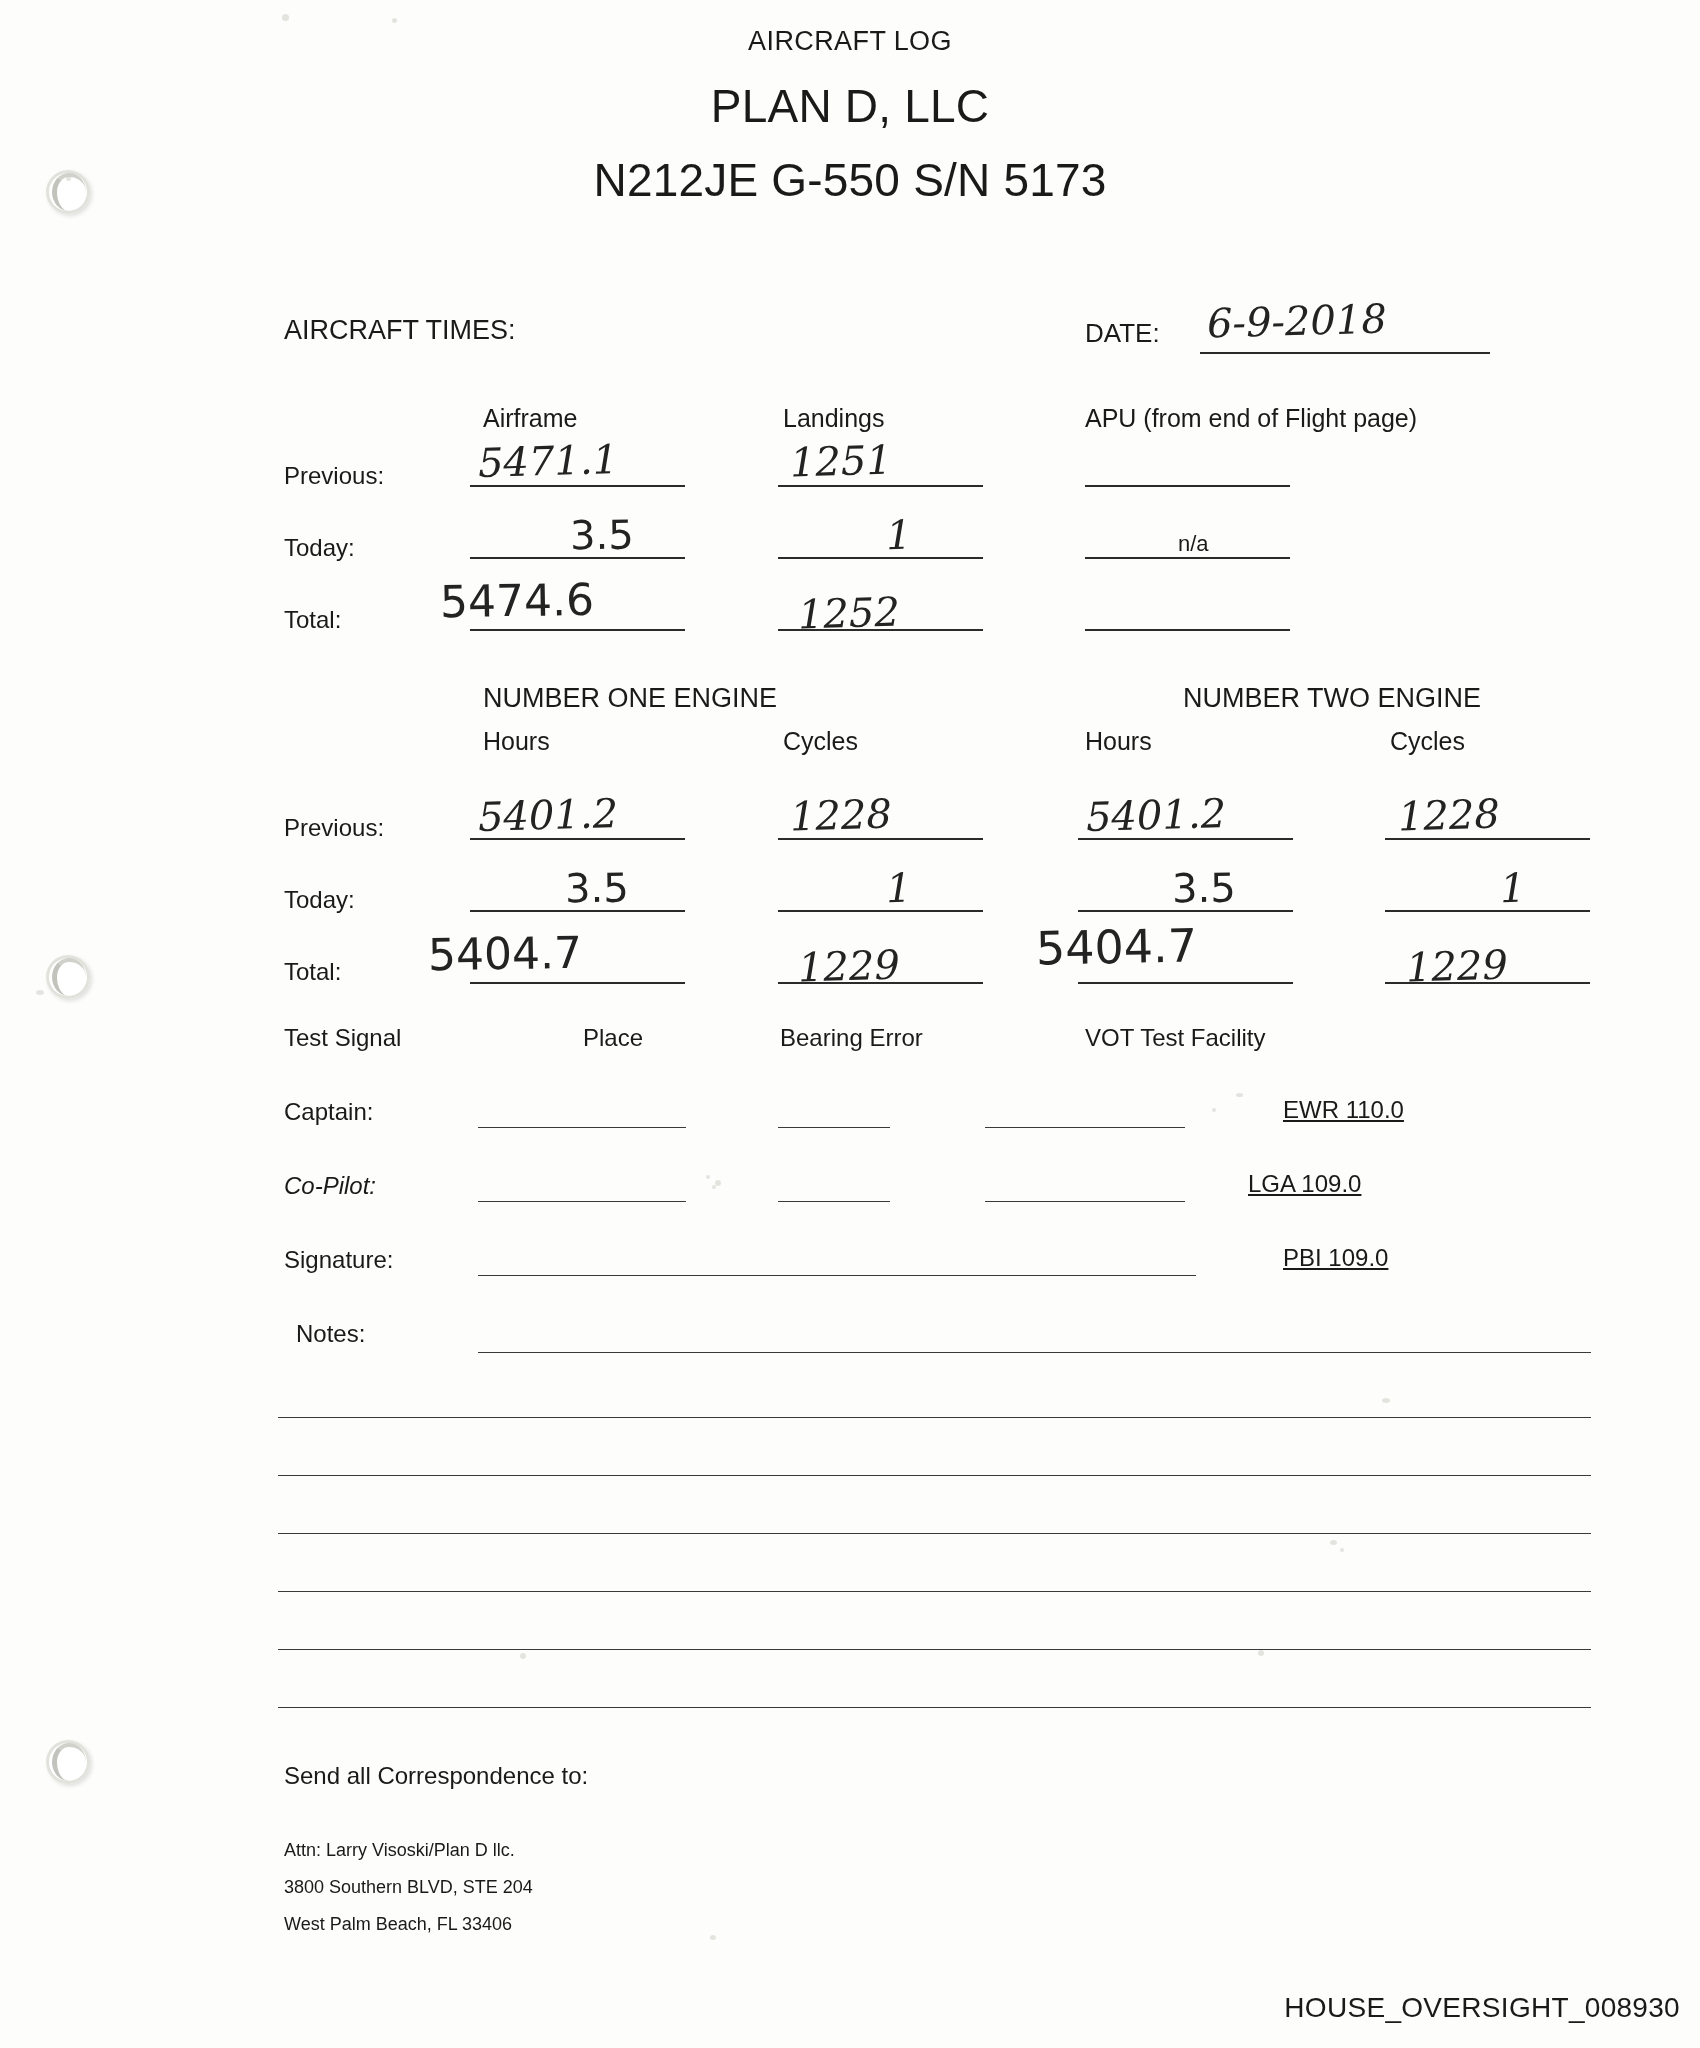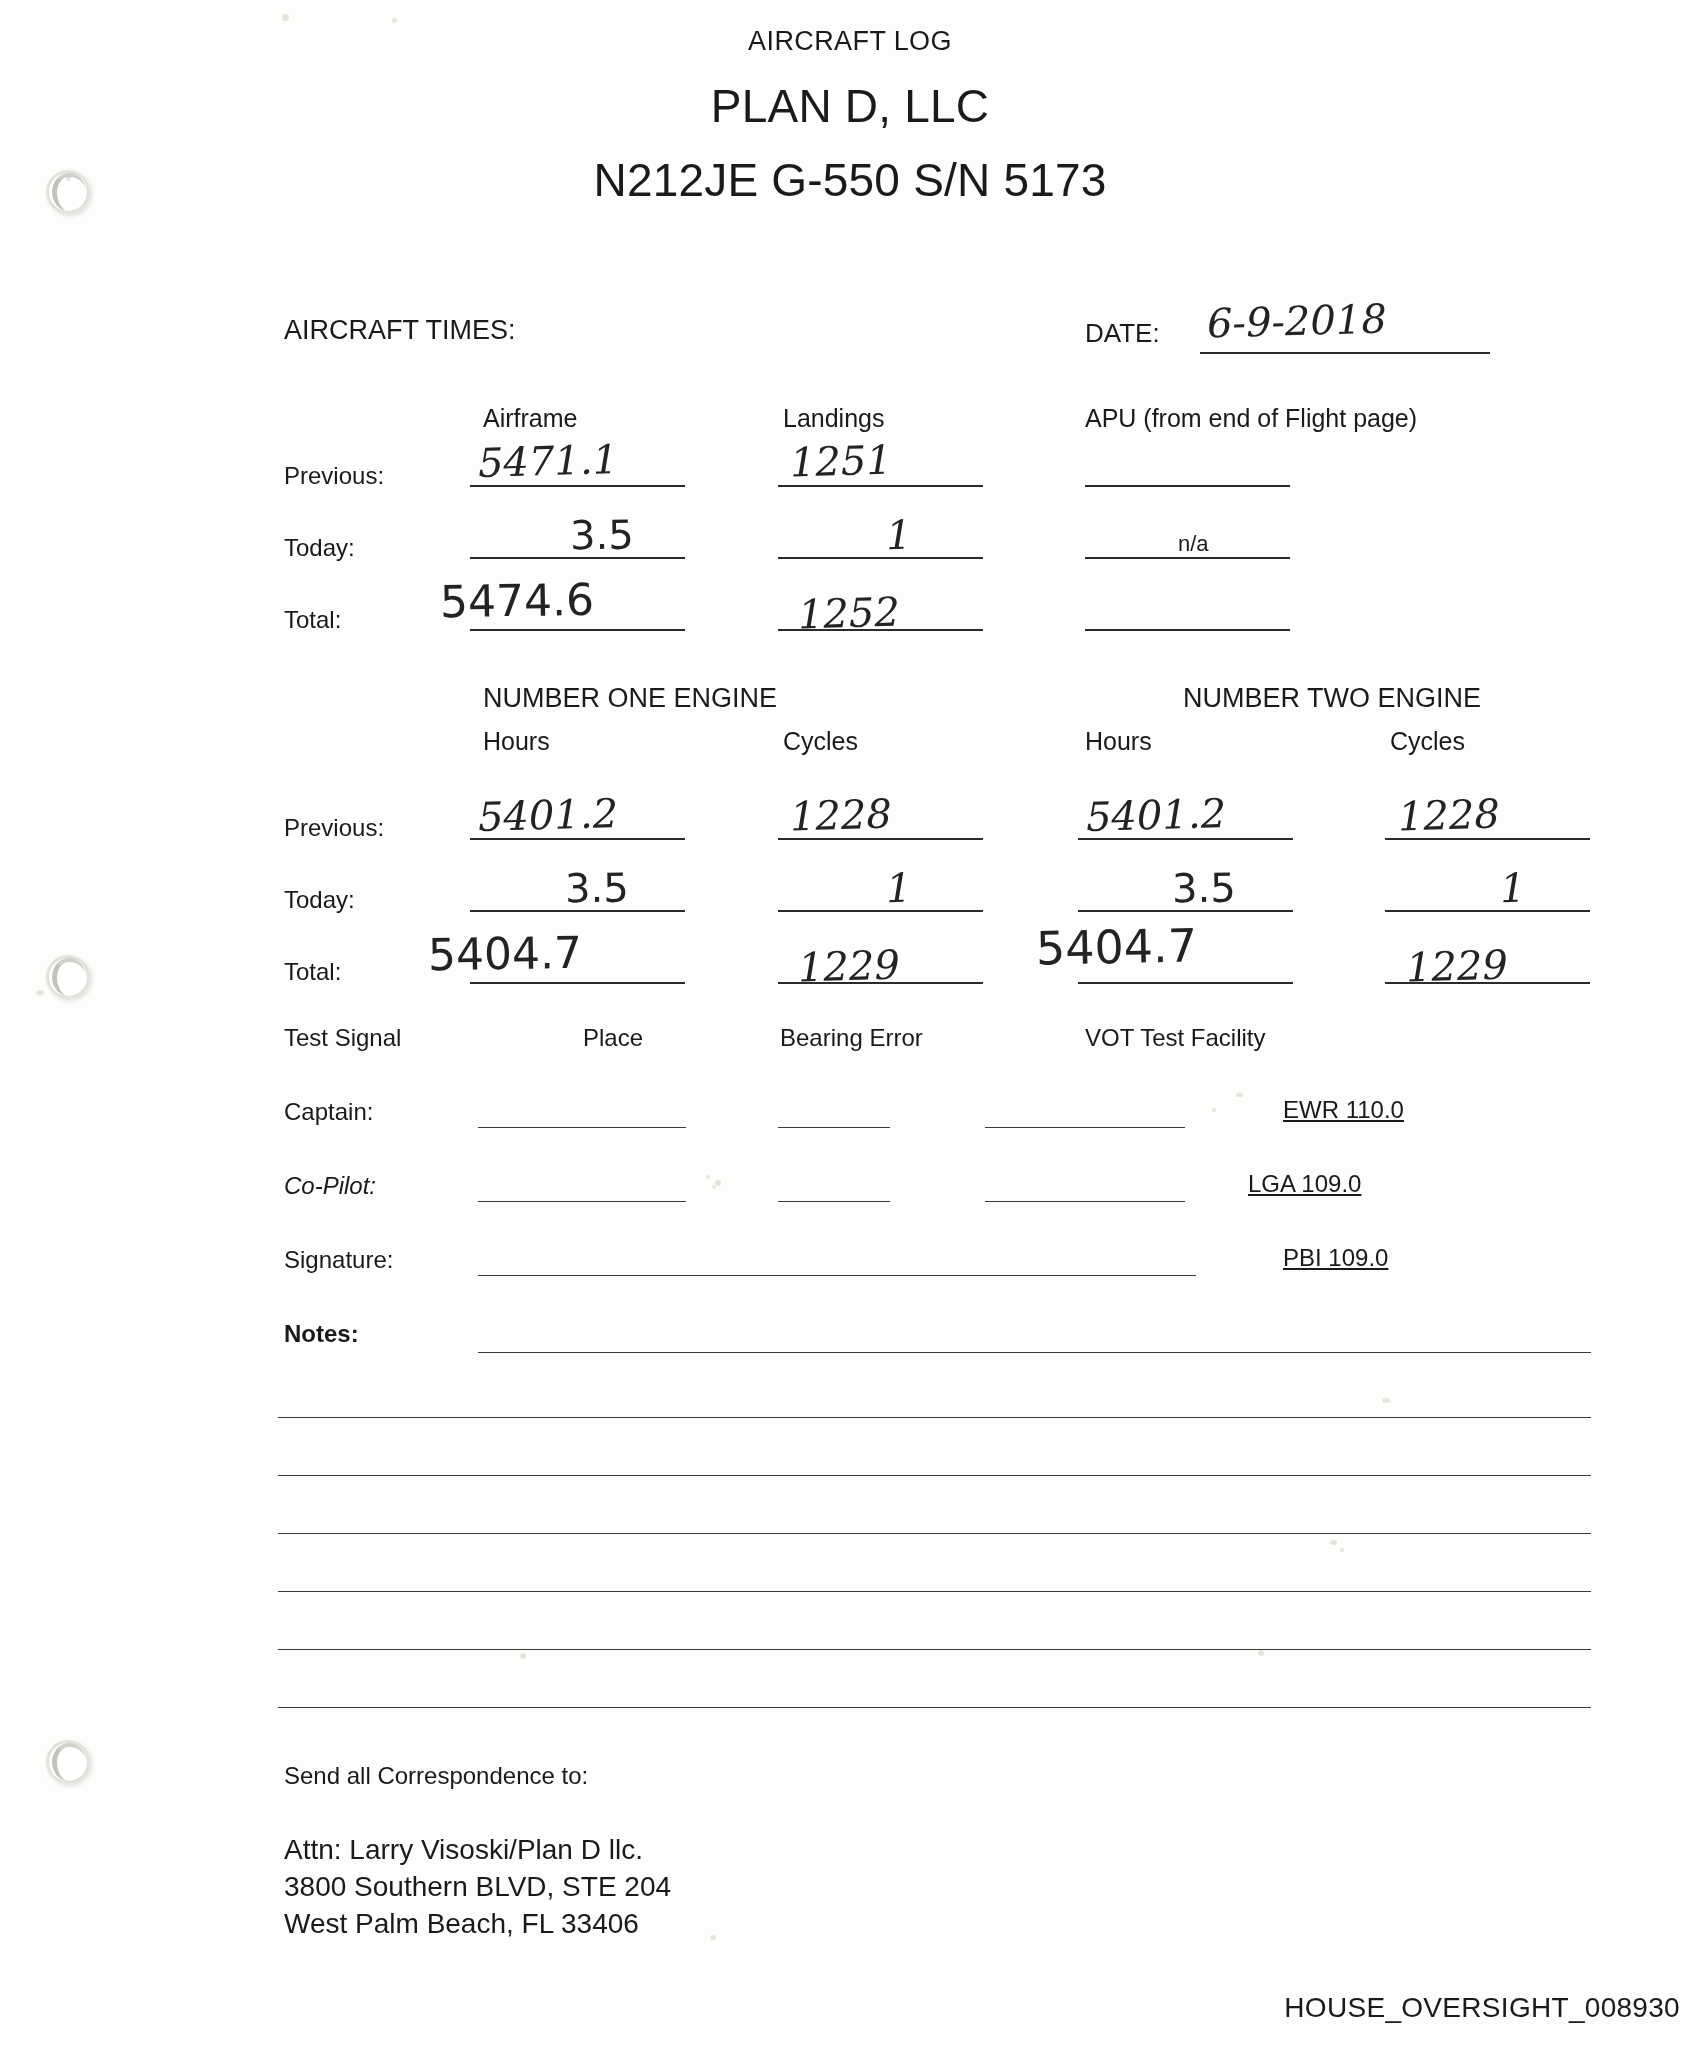--- a/index.html
+++ b/index.html
@@ -121,21 +121,21 @@
 
   .vot {
     position: absolute;
     font-size: 24px;
     white-space: nowrap;
     text-decoration: underline;
   }
 
   .addr {
     position: absolute;
-    font-size: 28px;
+    font-size: 18px;
     line-height: 34px;
     white-space: pre;
   }
 
   .footer {
     position: absolute;
     right: 20px;
     bottom: 24px;
     font-size: 28px;
     letter-spacing: .3px;
@@ -252,21 +252,21 @@
   <div class="hw hw-lg" style="left:1406px; top:943px;">1229</div>
 
   <div class="lbl" style="left:284px; top:1024px;">Test Signal</div>
   <div class="lbl" style="left:583px; top:1024px;">Place</div>
   <div class="lbl" style="left:780px; top:1024px;">Bearing Error</div>
   <div class="lbl" style="left:1085px; top:1024px;">VOT Test Facility</div>
 
   <div class="lbl" style="left:284px; top:1098px;">Captain:</div>
   <div class="lbl" style="left:284px; top:1172px;font-style:italic;">Co-Pilot:</div>
   <div class="lbl" style="left:284px; top:1246px;">Signature:</div>
-  <div class="lbl" style="left:284px; top:1320px;font-weight:bold;">Notes:</div>
+  <div class="lbl" style="left:296px; top:1320px;">Notes:</div>
 
   <div class="rule-thin" style="left:478px; top:1127px; width:208px;"></div>
   <div class="rule-thin" style="left:778px; top:1127px; width:112px;"></div>
   <div class="rule-thin" style="left:985px; top:1127px; width:200px;"></div>
 
   <div class="rule-thin" style="left:478px; top:1201px; width:208px;"></div>
   <div class="rule-thin" style="left:778px; top:1201px; width:112px;"></div>
   <div class="rule-thin" style="left:985px; top:1201px; width:200px;"></div>
 
   <div class="rule-thin" style="left:478px; top:1275px; width:718px;"></div>

